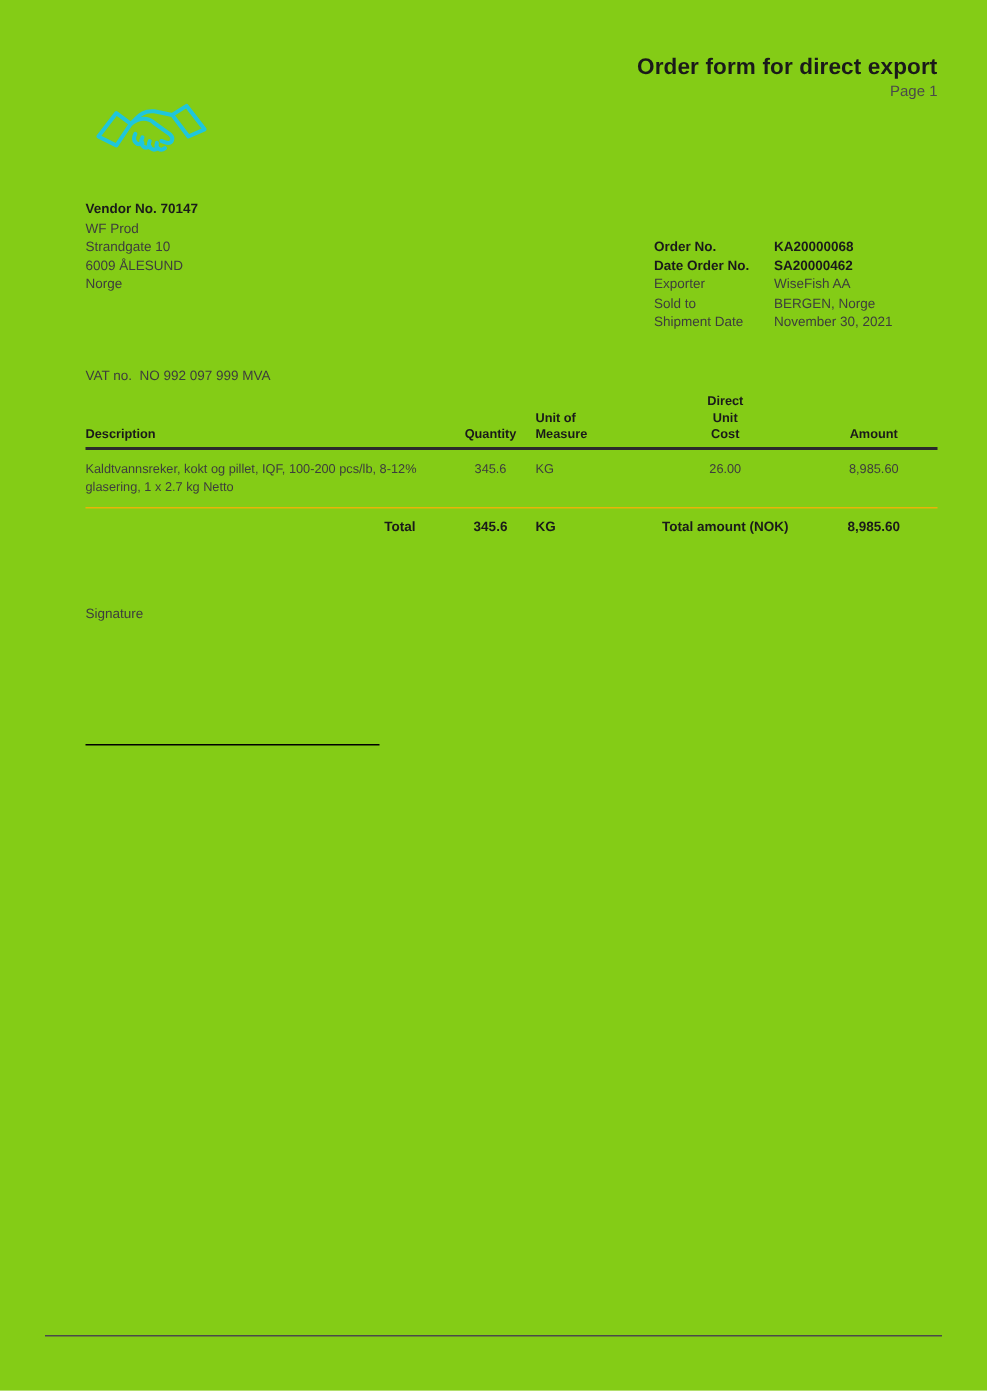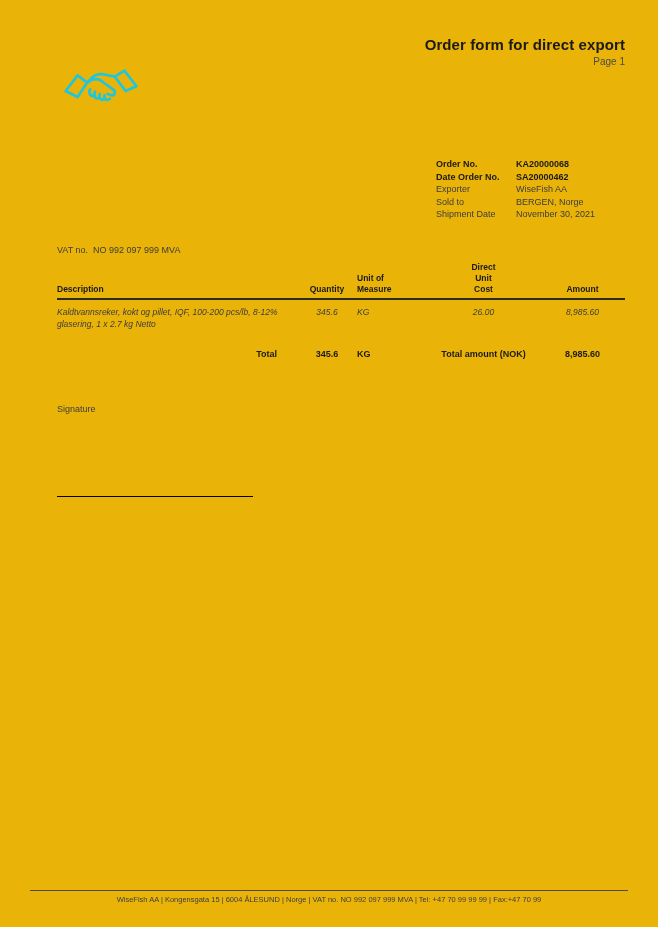--- a/index.html
+++ b/index.html
@@ -5,21 +5,21 @@
   * { margin: 0; padding: 0; box-sizing: border-box; }
   html, body { background: #ffffff; }
   body {
     font-family: "Liberation Sans", sans-serif;
     color: #3d3d3d;
     width: 658px;
     height: 927px;
     position: relative;
     overflow: hidden;
   }
-  .page { position: absolute; inset: 0; background: #eab308; }
+  .page { position: absolute; inset: 0; background: #84cc16; }
 
   
   .title-block { position: absolute; top: 36px; right: 33px; text-align: right; }
   .title { font-size: 15px; font-weight: bold; color: #1a1a1a; letter-spacing: .1px; }
   .page-number { font-size: 10px; color: #4a4a4a; margin-top: 3px; }
 
   
   .logo { position: absolute; left: 62px; top: 54px; width: 78px; height: 62px; }
 
   
@@ -37,21 +37,21 @@
 
   
   .order-table { position: absolute; left: 57px; top: 262px; width: 568px; }
   .tgrid { display: grid; grid-template-columns: 250px 40px 80px 113px 85px; }
   .thead { align-items: end; font-size: 8.5px; font-weight: bold; color: #1a1a1a;
            line-height: 11px; padding-bottom: 3px; border-bottom: 2px solid #2b2b2b; }
   .thead .cell { white-space: pre-line; }
   .col-right { text-align: center; }
   .col-unit { padding-left: 10px; }
   .trow { font-size: 8.5px; line-height: 11.5px; padding: 7px 0 8px;
-          border-bottom: 4px solid #eab308; font-style: italic; }
+          border-bottom: 1px solid #eab308; }
   .trow .desc { padding-right: 10px; }
   .ttotal { font-size: 9px; font-weight: bold; color: #1a1a1a; padding-top: 7px; }
   .ttotal .total-label { text-align: right; padding-right: 30px; }
 
   
   .signature-label { position: absolute; left: 57px; top: 404px; font-size: 9px; }
   .signature-line { position: absolute; left: 57px; top: 496px; width: 196px;
                     border-top: 1.5px solid #000; }
 
   
@@ -77,20 +77,27 @@
         <path d="M88 28 L68 24 C59 23 52 27 47 33 L42 38"></path>
         <path d="M42 38 C52 30 62 31 68 37 L86 50 C90 54 88 60 82 59 L76 57"></path>
         <path d="M47 49 C43 57 49 63 55 59"></path>
         <path d="M55 53 C51 61 57 67 63 63"></path>
         <path d="M63 57 C60 64 66 69 72 65"></path>
         <path d="M71 59 C69 65 75 69 80 65"></path>
       </g>
     </svg>
   </div>
 
+  <div class="vendor">
+    <div class="bold">Vendor No. 70147</div>
+    <div>WF Prod</div>
+    <div>Strandgate 10</div>
+    <div>6009 ÅLESUND</div>
+    <div>Norge</div>
+  </div>
 
   <div class="order-info">
     <div class="row bold">
       <div class="label">Order No.</div>
       <div class="value">KA20000068</div>
     </div>
     <div class="row bold">
       <div class="label">Date Order No.</div>
       <div class="value">SA20000462</div>
     </div>
@@ -136,16 +143,15 @@
       <div class="col-unit">KG</div>
       <div class="col-right">Total amount (NOK)</div>
       <div class="col-right">8,985.60</div>
     </div>
   </div>
 
   <div class="signature-label">Signature</div>
   <div class="signature-line"></div>
 
   <div class="footer">
-    <div>WiseFish AA | Kongensgata 15 | 6004 ÅLESUND | Norge | VAT no. NO 992 097 999 MVA | Tel: +47 70 99 99 99 | Fax:+47 70 99</div>
   </div>
 
 </div>
 
 </body></html>

